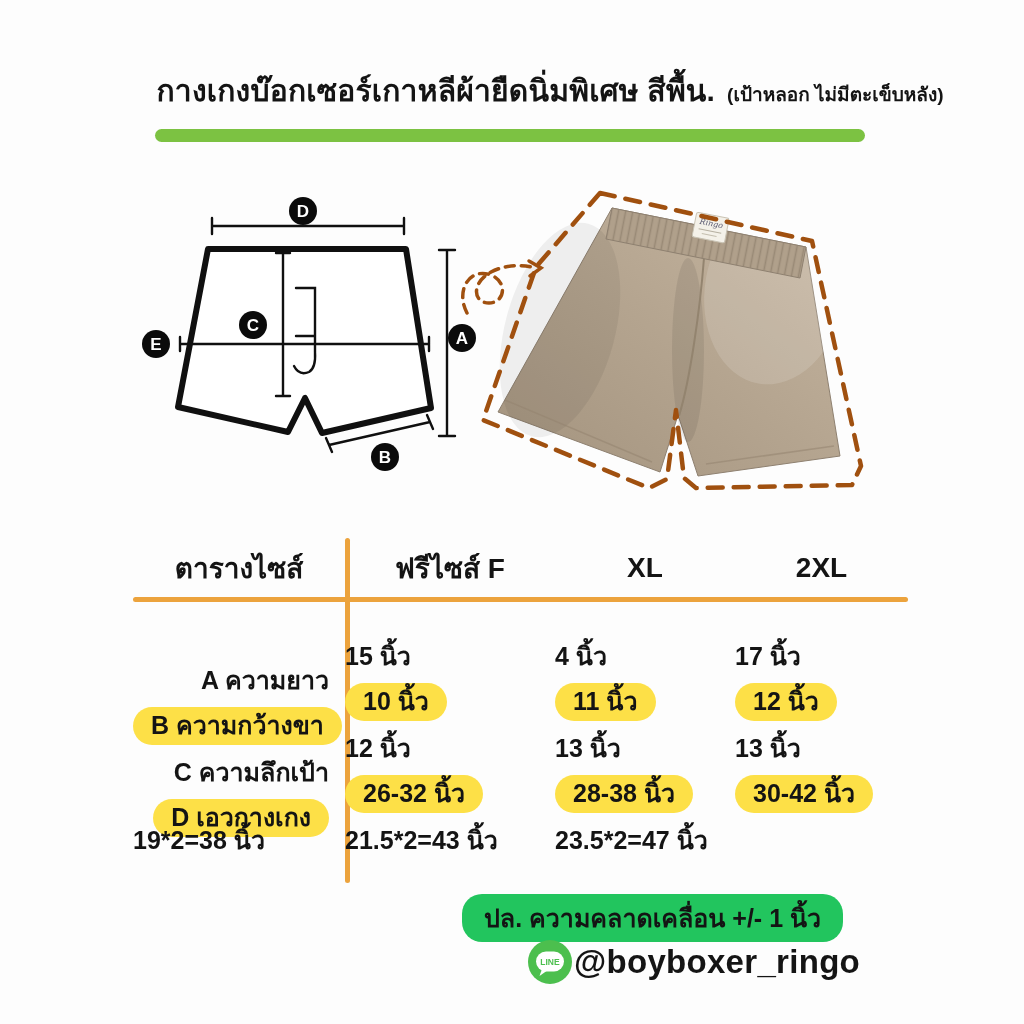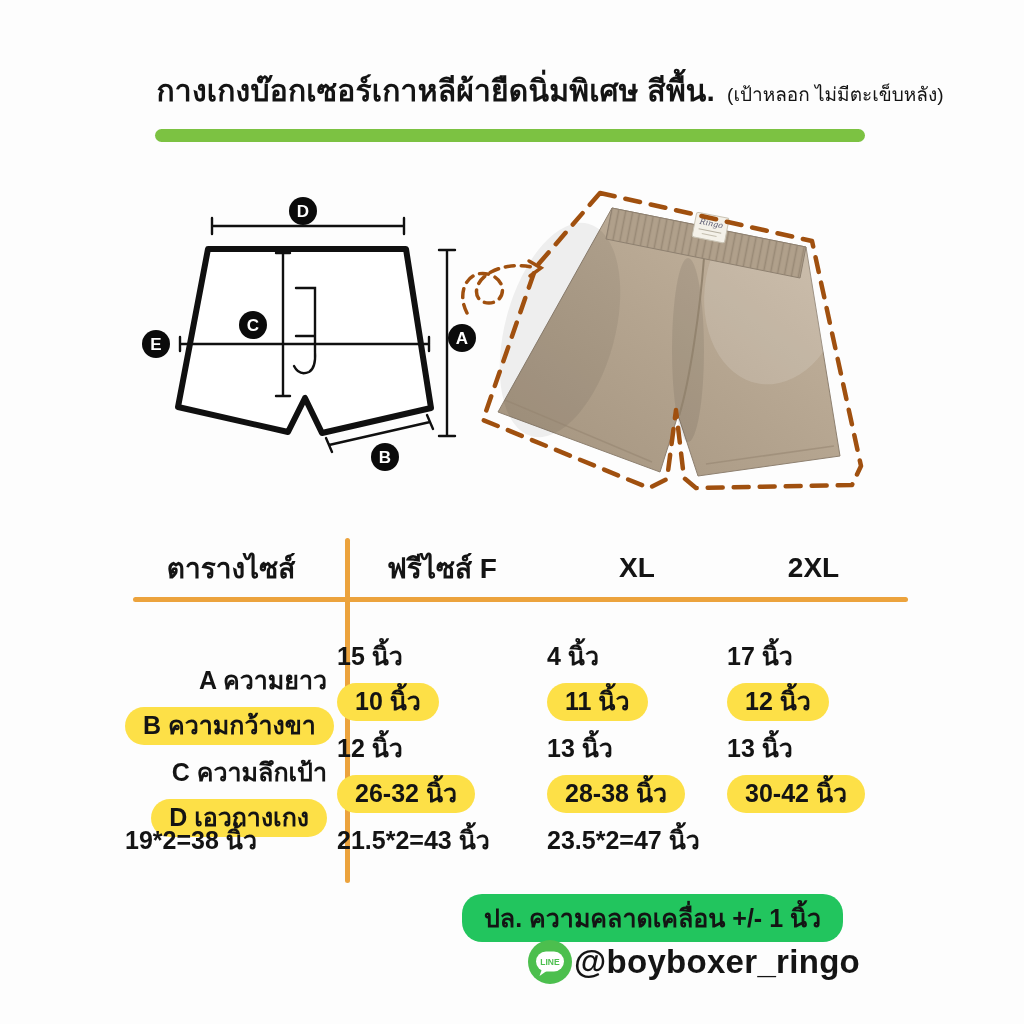--- a/index.html
+++ b/index.html
@@ -12,53 +12,53 @@
     overflow:hidden;
   }
   .abs { position:absolute; }
 
   
   .title-wrap {
     top:68px; left:38px; width:1024px;
     text-align:center; white-space:nowrap; line-height:1.5;
   }
   .main-title { font-size:30px; font-weight:700; letter-spacing:0.2px; }
-  .sub-title  { font-size:19px; font-weight:400; margin-left:12px; }
+  .sub-title  { font-size:19px; font-weight:700; margin-left:12px; }
   .green-bar {
     top:129px; left:155px; width:710px; height:13px;
     border-radius:7px; background:#7cc242;
   }
 
   
   .diagram-svg { top:180px; left:130px; width:350px; height:300px; }
   .photo-svg   { top:168px; left:455px; width:460px; height:355px; }
   .badge-letter {
     font-family:"Liberation Sans","DejaVu Sans",sans-serif;
     font-size:17px; font-weight:700; fill:#ffffff;
   }
   .ringo-text {
     font-family:"DejaVu Serif","Liberation Serif",serif;
     font-size:8px; font-style:italic; fill:#5a5a72;
   }
 
   
   .tbl-head, .tbl-body {
-    left:125px; width:775px;
+    left:133px; width:775px;
     display:grid;
     grid-template-columns:212px 210px 180px 173px;
   }
   .tbl-head { top:542px; height:52px; align-items:center; }
   .tbl-head .cell {
     text-align:center; font-size:28px; font-weight:700; white-space:nowrap;
   }
   .tbl-hline { top:597px; left:133px; width:775px; height:5px; background:#eca33d; border-radius:3px; }
   .tbl-vline { top:538px; left:345px; width:5px;  height:345px; background:#eca33d; border-radius:3px; }
   .tbl-body { top:633px; grid-auto-rows:46px; align-items:center; }
   .tbl-body .cell { font-size:25px; font-weight:600; white-space:nowrap; }
-  .cell.lbl { text-align:right; padding-right:10px;margin-top:48px; }
+  .cell.lbl { text-align:right; padding-right:16px;margin-top:48px; }
   .cell.val { text-align:left; }
   .pill {
     display:inline-block; background:#fde047; border-radius:20px;
     padding:2px 18px; line-height:1.35;
   }
 
   
   .note-pill {
     top:894px; left:462px;
     background:#22c55e; border-radius:20px;

